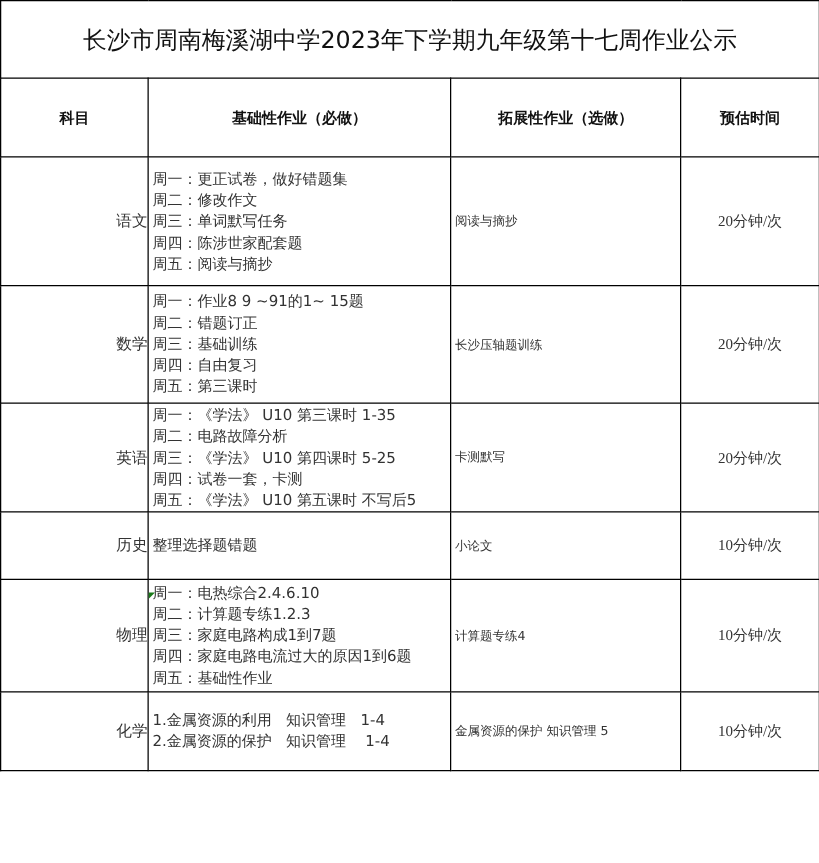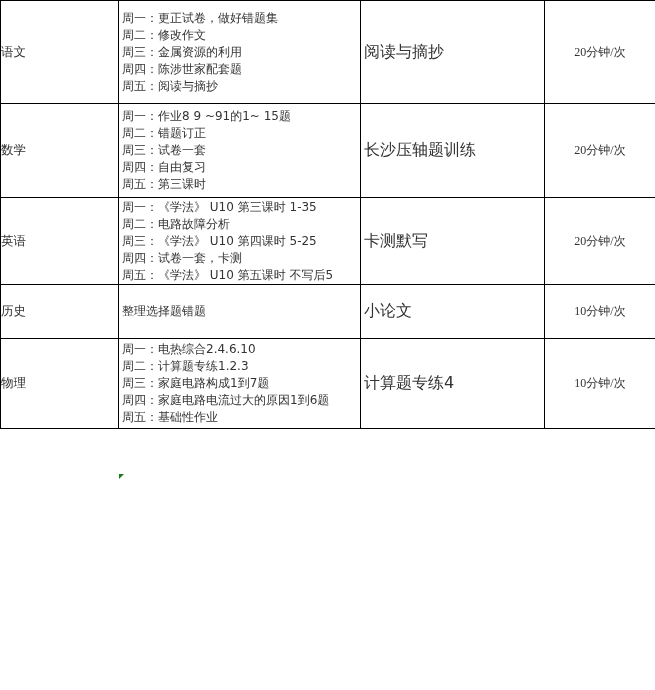--- a/index.html
+++ b/index.html
@@ -23,63 +23,72 @@
       color: #111;
       font-weight: normal;
     }
     .head-cell {
       height: 62px;
       text-align: center;
       font-size: 12px;
       font-weight: bold;
       color: #111;
     }
-    .subject { text-align: left; font-size: 12.5px; color: #333; }
+    .subject { text-align: right; font-size: 12.5px; color: #333; }
     .basic { text-align: left; font-size: 12px; color: #333; padding-left: 3px !important; line-height: 17px; }
-    .ext { text-align: left; font-size: 16px; color: #333; padding-left: 3px !important; }
+    .ext { text-align: left; font-size: 10px; color: #333; padding-left: 3px !important; }
     .time { text-align: center; font-size: 12px; color: #333; font-family: Liberation Serif, serif; }
     .line { display: block; white-space: pre; }
     .corner-mark {
       position: absolute; left: 119px; top: 474px;
       width: 0; height: 0;
       border-top: 5px solid #1a7a1a;
       border-right: 5px solid transparent;
     }
   </style>
 </head>
 <body>
 
 <table class="sheet">
   <colgroup>
     <col style="width:118px">
     <col style="width:242px">
     <col style="width:184px">
     <col style="width:111px">
   </colgroup>
   <tbody>
+      <tr>
+    <td class="title-cell" colspan="4">长沙市周南梅溪湖中学2023年下学期九年级第十七周作业公示</td>
+  </tr>
+  <tr>
+    <td class="head-cell">科目</td>
+    <td class="head-cell">基础性作业（必做）</td>
+    <td class="head-cell">拓展性作业（选做）</td>
+    <td class="head-cell">预估时间</td>
+  </tr>
 
   <tr style="height:103px">
     <td class="subject">语文</td>
     <td class="basic">
       <span class="line">周一：更正试卷，做好错题集</span>
       <span class="line">周二：修改作文</span>
-      <span class="line">周三：金属资源的利用</span>
+      <span class="line">周三：单词默写任务</span>
       <span class="line">周四：陈涉世家配套题</span>
       <span class="line">周五：阅读与摘抄</span>
     </td>
     <td class="ext">阅读与摘抄</td>
     <td class="time">20分钟/次</td>
   </tr>
 
   <tr style="height:94px">
     <td class="subject">数学</td>
     <td class="basic">
       <span class="line">周一：作业8 9 ~91的1~ 15题</span>
       <span class="line">周二：错题订正</span>
-      <span class="line">周三：试卷一套</span>
+      <span class="line">周三：基础训练</span>
       <span class="line">周四：自由复习</span>
       <span class="line">周五：第三课时</span>
     </td>
     <td class="ext">长沙压轴题训练</td>
     <td class="time">20分钟/次</td>
   </tr>
 
   <tr style="height:87px">
     <td class="subject">英语</td>
     <td class="basic">
@@ -109,16 +118,25 @@
       <span class="line">周一：电热综合2.4.6.10</span>
       <span class="line">周二：计算题专练1.2.3</span>
       <span class="line">周三：家庭电路构成1到7题</span>
       <span class="line">周四：家庭电路电流过大的原因1到6题</span>
       <span class="line">周五：基础性作业</span>
     </td>
     <td class="ext">计算题专练4</td>
     <td class="time">10分钟/次</td>
   </tr>
 
+  <tr style="height:63px">
+    <td class="subject">化学</td>
+    <td class="basic">
+      <span class="line">1.金属资源的利用   知识管理   1-4</span>
+      <span class="line">2.金属资源的保护   知识管理    1-4</span>
+    </td>
+    <td class="ext">金属资源的保护   知识管理    5</td>
+    <td class="time">10分钟/次</td>
+  </tr>
 </tbody>
   </table>
 
 <div class="corner-mark"></div>
 
 </body></html>

